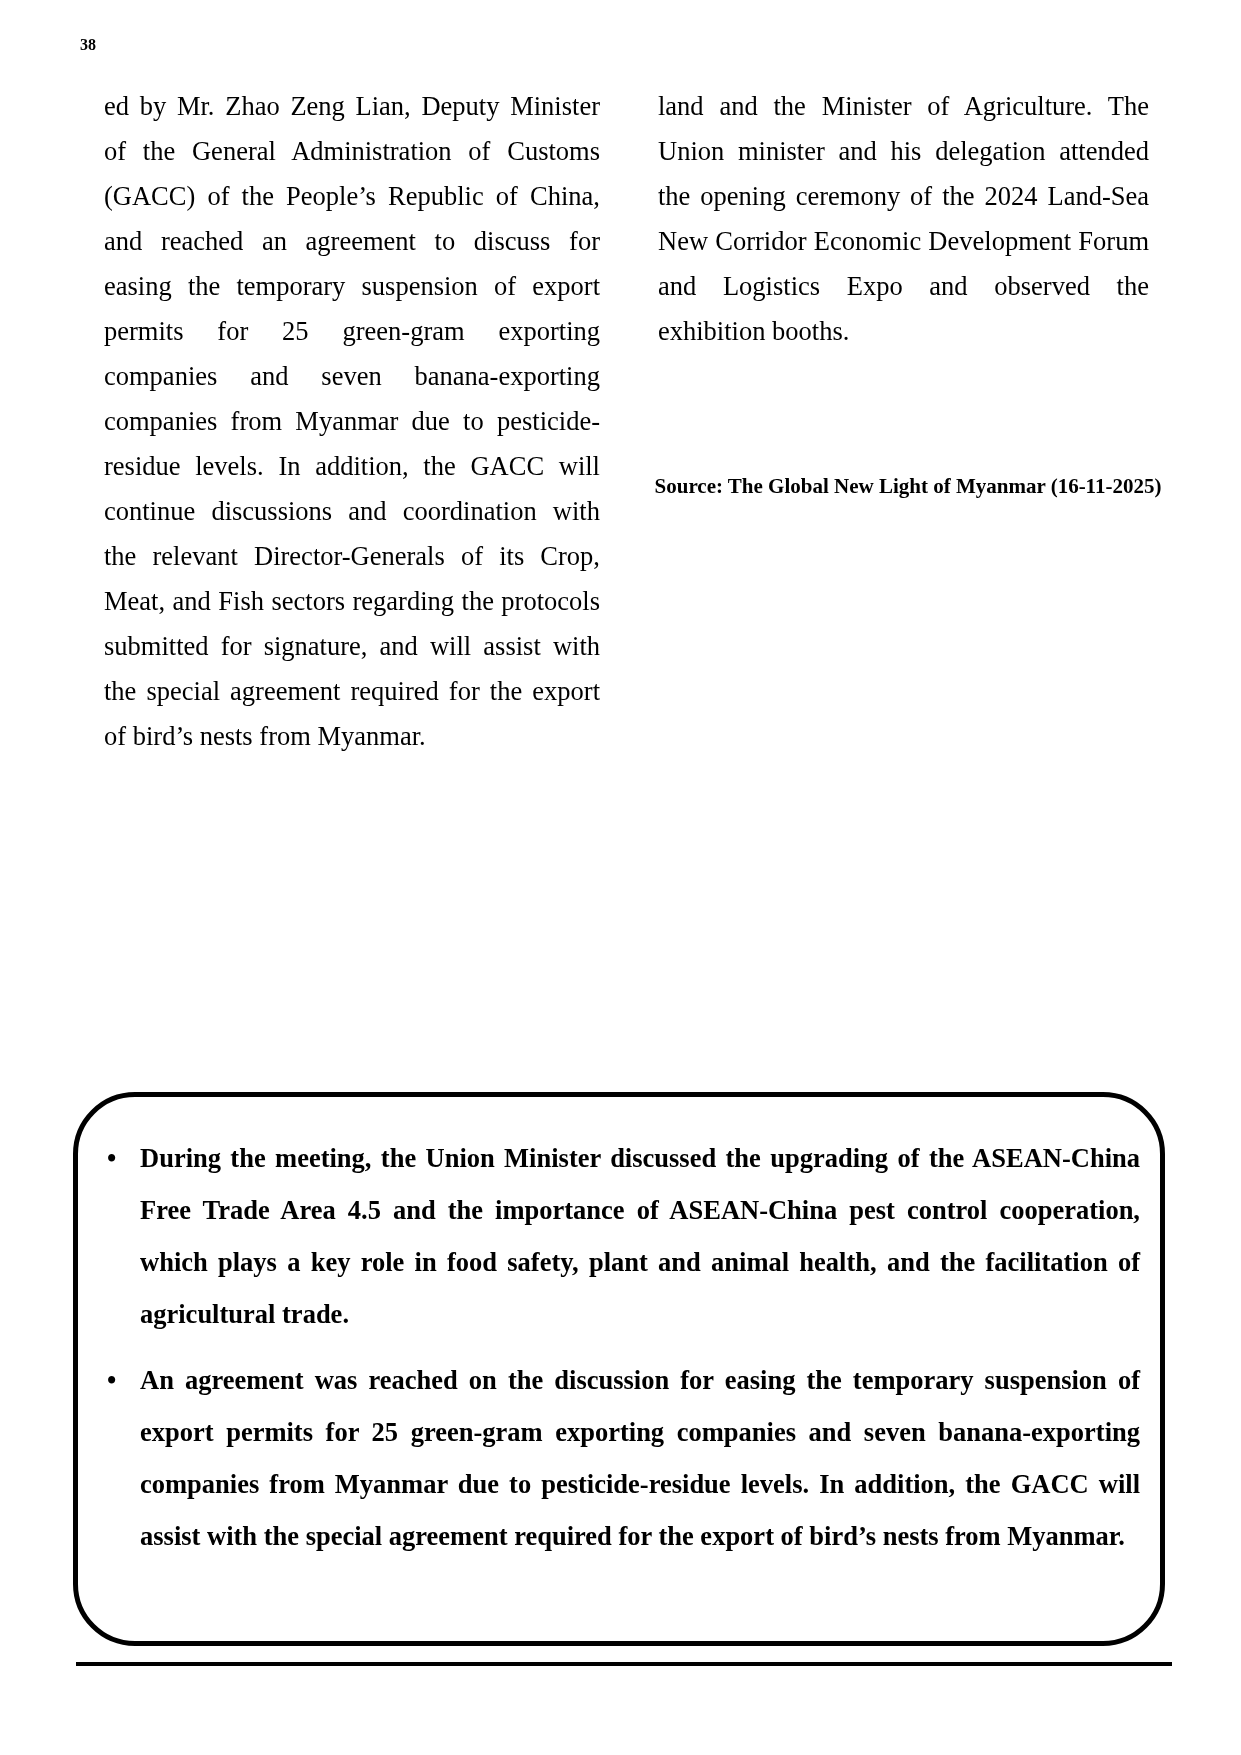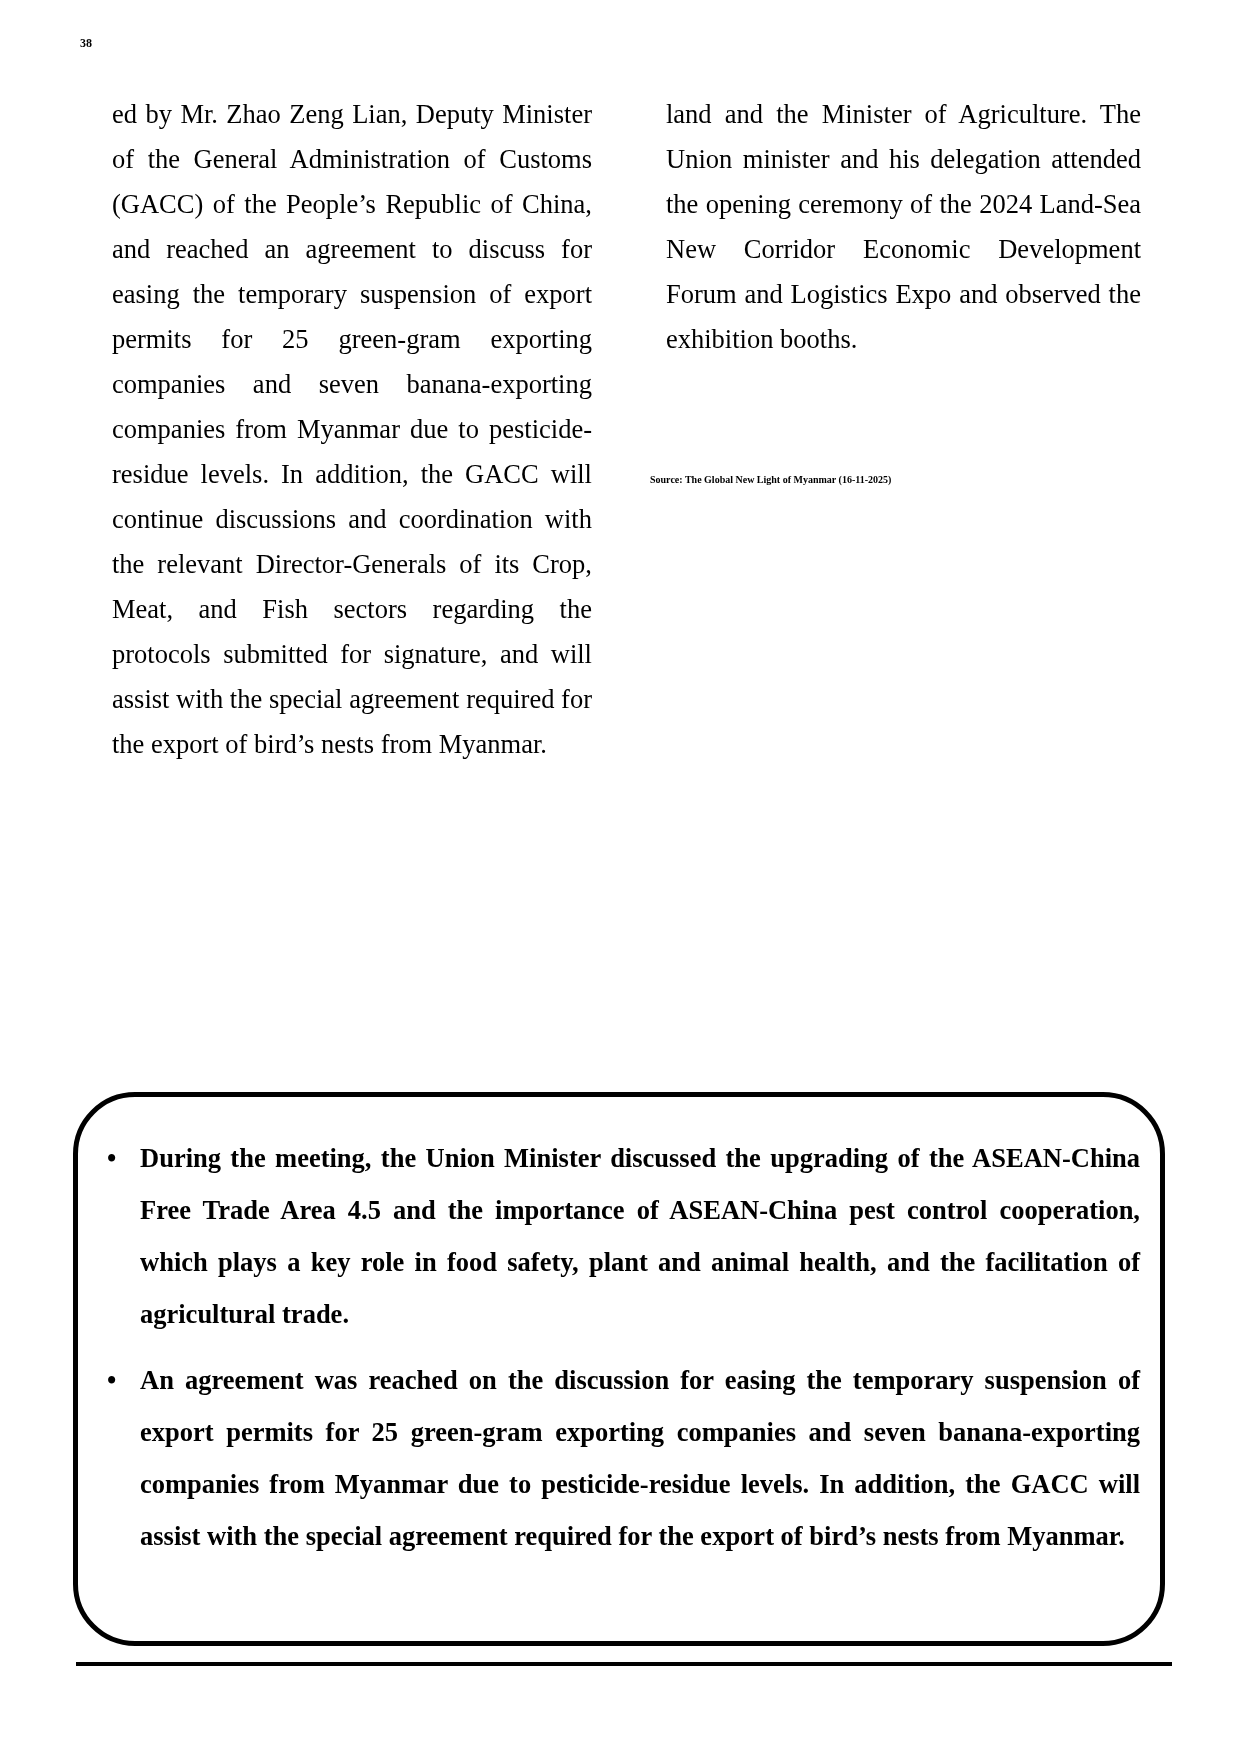--- a/index.html
+++ b/index.html
@@ -1,33 +1,33 @@
 <!DOCTYPE html>
 <html><head>
 <meta charset="utf-8">
 <style>
   html, body { margin: 0; padding: 0; background: #ffffff; }
   body { width: 1241px; height: 1755px; position: relative; overflow: hidden; color: #000; }
   .page-number {
     position: absolute; left: 80px; top: 36px;
-    font-family: "Liberation Serif", serif; font-weight: bold; font-size: 12px;
+    font-family: "Liberation Serif", serif; font-weight: bold; font-size: 16px;
   }
   .col {
     position: absolute; top: 76px;
     font-family: "Liberation Serif", serif; font-size: 26.5px;
     line-height: 45px; text-align: justify; hyphens: none;
   }
   .col-left { left: 96px; width: 512px; }
   .col-right { left: 650px; width: 507px; }
-  .col p { margin: 16px; }
+  .col p { margin: 8px; }
   .col p.indent { text-indent: 76px; margin-top: 11px; }
   .source {
     position: absolute; left: 650px; width: 516px; top: 474px;
-    text-align: left;
-    font-family: "Liberation Serif", serif; font-weight: bold; font-size: 10px;
+    text-align: center;
+    font-family: "Liberation Serif", serif; font-weight: bold; font-size: 21px;
   }
   .summary-box {
     position: absolute; left: 73px; top: 1092px; width: 1092px; height: 554px;
     box-sizing: border-box;
     border: 5px solid #000; border-radius: 62px;
   }
   .summary-list {
     position: absolute; left: 140px; width: 1000px; top: 1132px;
     margin: 0; padding: 0; list-style: none;
     font-family: "Liberation Serif", serif; font-weight: bold; font-size: 26.5px;

